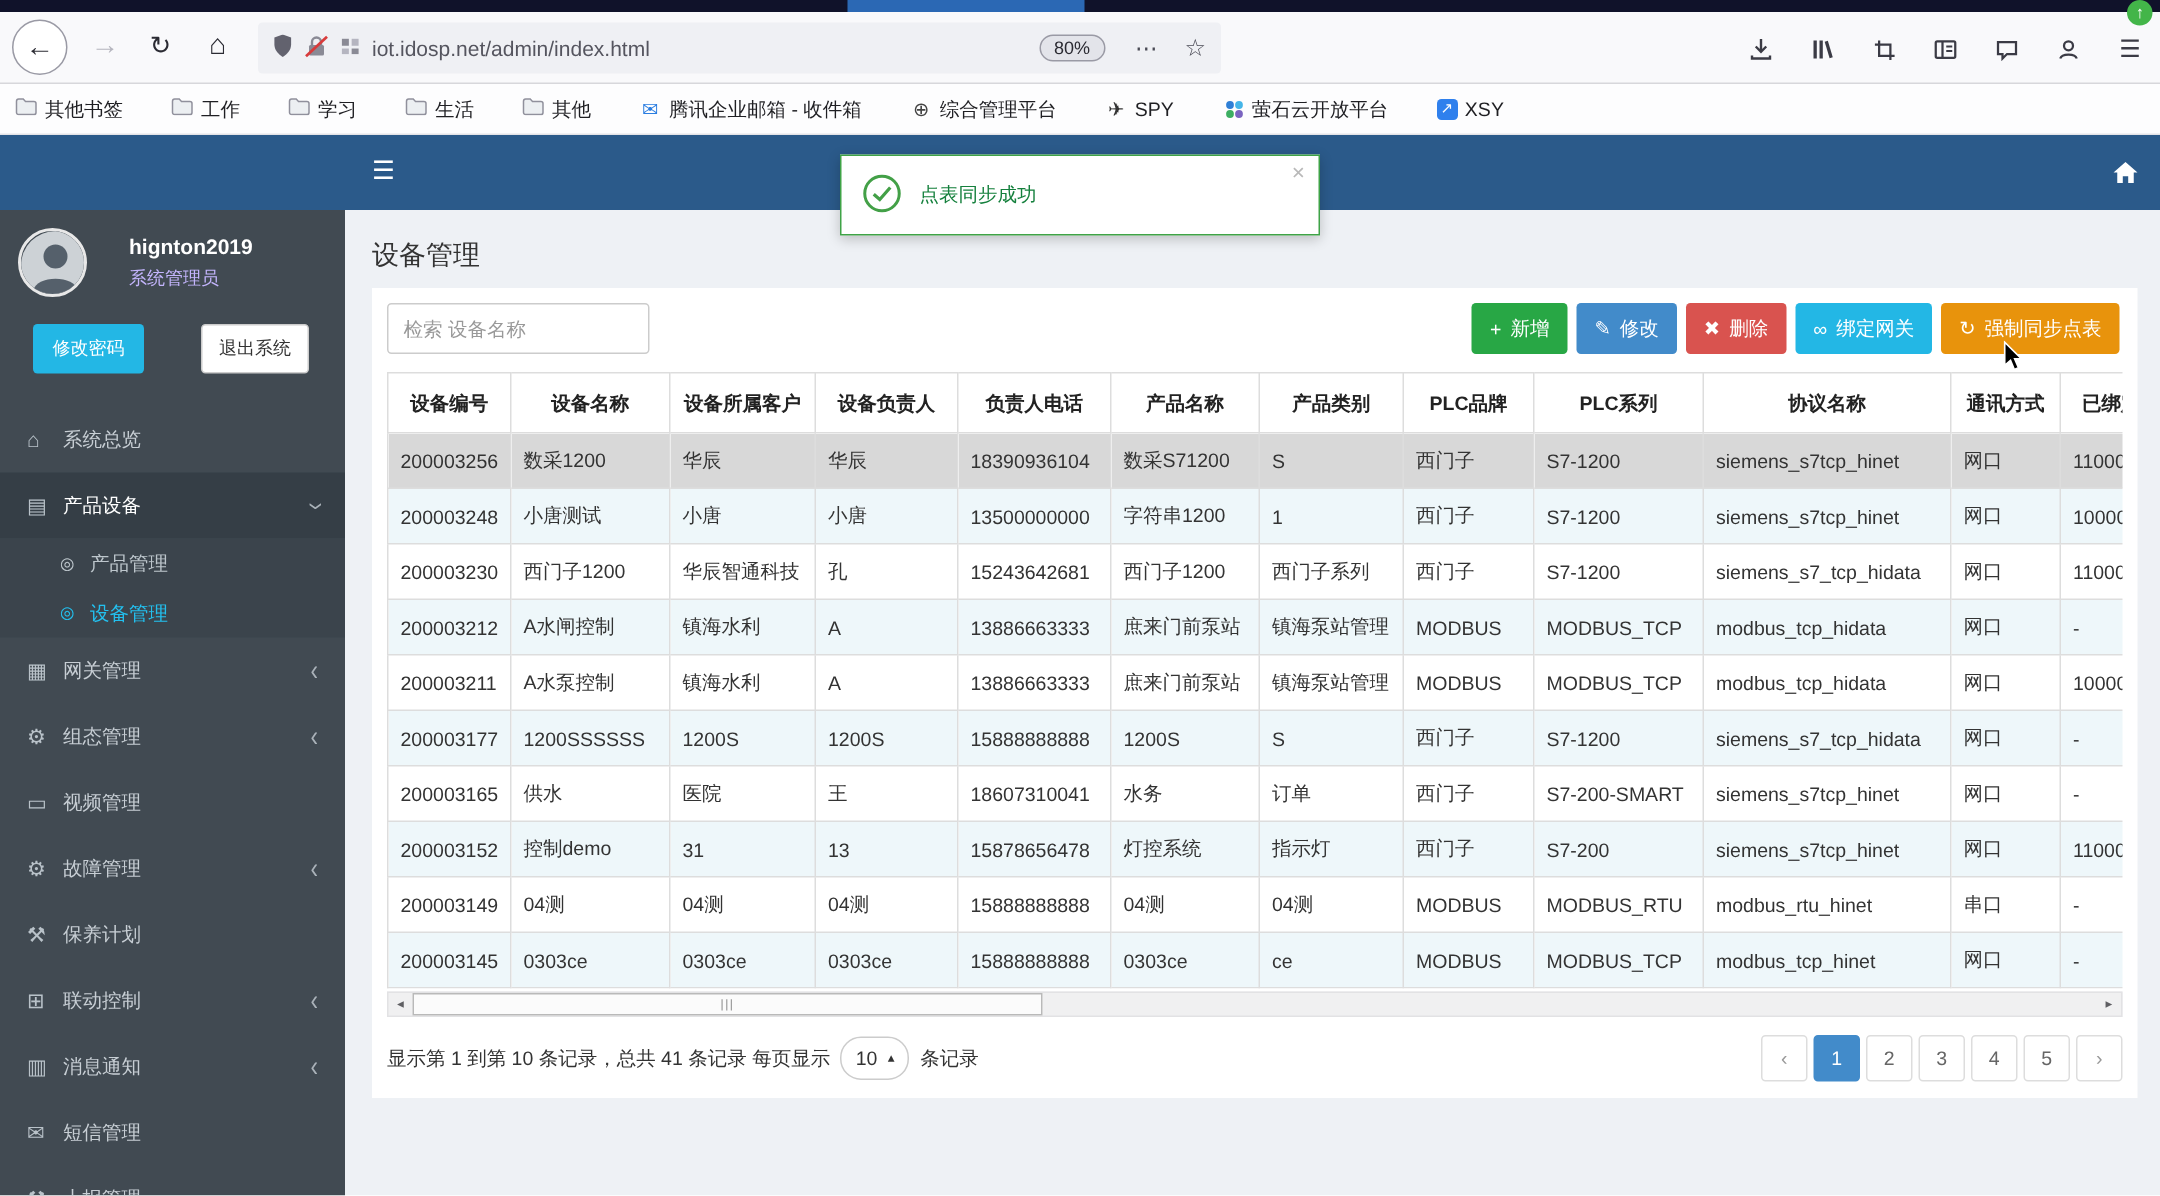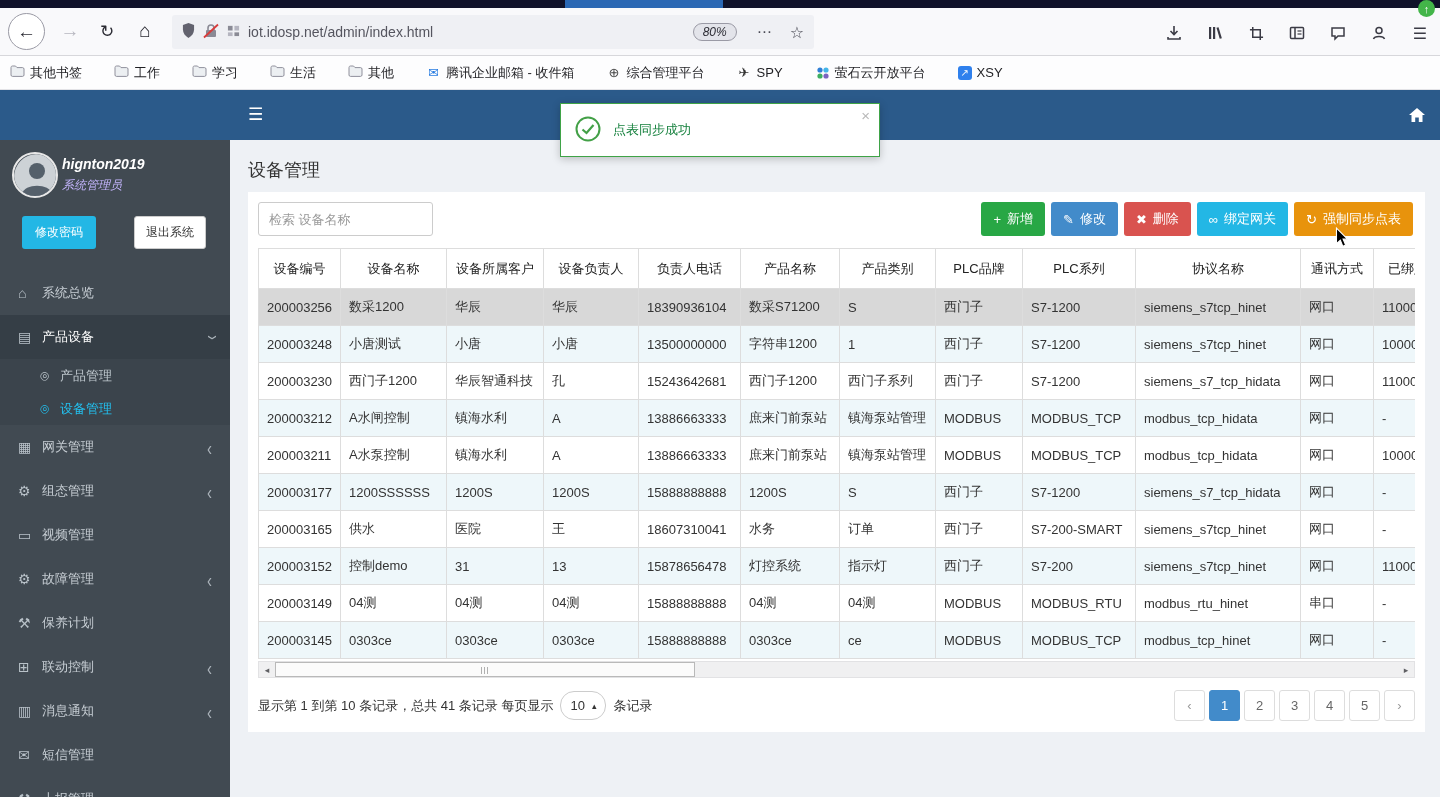--- a/index.html
+++ b/index.html
@@ -10,21 +10,21 @@
   .tabstrip{position:absolute;top:0;left:0;width:100%;height:8px;background:#10122a;}
   .tab-sliver{position:absolute;left:565px;top:0;width:158px;height:8px;background:#2b68b4;}
   .toolbar{position:absolute;top:8px;left:0;width:100%;height:48px;background:#f9f9fb;border-bottom:1px solid #d7d7db;}
   .navbtn{position:absolute;display:flex;align-items:center;justify-content:center;color:#2b2b33;cursor:default;}
   .back{left:8px;top:5px;width:37px;height:37px;border:1px solid #9a9aa5;border-radius:50%;font-size:19px;background:#fff;}
   .fwd{left:58px;top:11px;width:24px;height:24px;font-size:19px;color:#b6b6bf;}
   .reload{left:95px;top:11px;width:24px;height:24px;font-size:17px;}
   .homebtn{left:133px;top:11px;width:24px;height:24px;font-size:19px;}
   .url-bar{position:absolute;left:172px;top:7px;width:642px;height:34px;background:#eff0f4;border-radius:3px;display:flex;align-items:center;gap:8px;padding:0 10px;}
   .url-text{color:#55555f;font-size:14px;white-space:nowrap;}
-  .zoom-pill{border:1px solid #9a9aa5;background:#e3e4ea;border-radius:10px;padding:1px 9px;font-size:12px;color:#2b2b33;margin-left:auto;font-style:italic;}
+  .zoom-pill{border:1px solid #9a9aa5;background:#e3e4ea;border-radius:10px;padding:1px 9px;font-size:12px;color:#2b2b33;margin-left:auto;}
   .dots{font-size:15px;color:#4a4a55;margin-left:12px;}
   .star{font-size:16px;color:#4a4a55;margin-left:10px;}
   .search-bar{position:absolute;left:822px;top:7px;width:232px;height:34px;background:#fff;border:1px solid #8f8f9d;border-radius:2px;display:flex;align-items:center;gap:8px;padding:0 9px;}
   .search-bar input{border:0;outline:0;background:transparent;font-size:14px;color:#333;width:170px;font-family:inherit;}
   .search-bar input::placeholder{color:#7a7a85;}
   .tb-icons{position:absolute;right:10px;top:8px;height:34px;display:flex;align-items:center;gap:21px;}
   .tb-icon{width:20px;height:20px;display:flex;align-items:center;justify-content:center;font-size:16px;color:#3b3b45;}
   .ext-badge{position:absolute;right:5px;top:0;width:17px;height:17px;border-radius:50%;background:#43b549;color:#fff;font-size:11px;display:flex;align-items:center;justify-content:center;z-index:6;}
   .bookmarks{position:absolute;top:56px;left:0;width:100%;height:34px;background:#fdfdfe;border-bottom:1px solid #e3e3e7;display:flex;align-items:center;gap:32px;padding:0 10px;font-size:13px;color:#1f1f23;}
   .bm-item{display:flex;align-items:center;gap:5px;white-space:nowrap;}
@@ -36,21 +36,21 @@
   .hamburger{position:absolute;left:248px;top:14px;color:#fff;font-size:17px;}
   .nav-home{position:absolute;right:14px;top:17px;}
 
   
   .toast{position:absolute;left:560px;top:103px;width:320px;height:54px;background:#fff;border:1px solid #3fa347;box-shadow:0 2px 8px rgba(0,0,0,.22);display:flex;align-items:center;gap:12px;padding:0 14px;z-index:10;}
   .toast-msg{color:#15803d;font-size:13px;}
   .toast-close{position:absolute;right:9px;top:3px;color:#b9b9b9;font-size:15px;}
 
   
   .sidebar{position:absolute;left:0;top:140px;width:230px;height:657px;background:#414a52;overflow:hidden;}
-  .user-area{display:flex;align-items:center;gap:4px;padding:12px 14px 6px 12px;font-style:italic;}
+  .user-area{display:flex;align-items:center;gap:28px;padding:12px 14px 6px 12px;}
   .avatar{width:46px;height:46px;border-radius:50%;overflow:hidden;border:2px solid #e8e8e8;flex:0 0 auto;}
   .user-name{color:#fff;font-size:14px;font-weight:bold;}
   .user-role{color:#c4b5fd;font-size:12px;margin-top:5px;}
   .user-btns{display:flex;gap:38px;padding:12px 0 14px 22px;}
   .btn-cyan{background:#23b7e5;color:#fff;border:0;border-radius:3px;padding:7px 13px;font-size:12px;font-family:inherit;}
   .btn-white{background:#fff;color:#333;border:1px solid #ccc;border-radius:3px;padding:7px 11px;font-size:12px;font-family:inherit;}
   .menu{margin-top:8px;}
   .menu-item{height:44px;display:flex;align-items:center;padding:0 18px;color:#c7ced4;font-size:13px;cursor:default;}
   .menu-item.active{background:#353e46;color:#fff;}
   .mi-icon{width:24px;font-size:14px;color:#b9c2c9;}
@@ -67,21 +67,21 @@
   .page-title{position:absolute;left:18px;top:18px;font-size:18px;color:#333;}
   .panel{position:absolute;left:18px;top:52px;width:1177px;height:540px;background:#fff;padding:10px;overflow:hidden;}
   .dev-search{width:175px;height:34px;border:1px solid #ccc;border-radius:3px;padding:0 10px;font-size:13px;outline:0;font-family:inherit;color:#333;}
   .dev-search::placeholder{color:#999;}
   .btns{position:absolute;right:12px;top:10px;display:flex;gap:6px;}
   .abtn{height:34px;padding:0 12px;color:#fff;font-size:13px;display:flex;align-items:center;gap:6px;border:0;border-radius:3px;font-family:inherit;white-space:nowrap;}
   .abtn-ic{font-size:13px;}
   .table-clip{width:1157px;overflow:hidden;margin-top:12px;}
   table{border-collapse:collapse;table-layout:fixed;width:1235px;}
   th,td{border:1px solid #ddd;padding:0 8px;font-size:13px;white-space:nowrap;overflow:hidden;}
-  th{height:40px;font-weight:normal;text-align:center;background:#fff;color:#222;}
+  th{height:40px;font-weight:bold;text-align:center;background:#fff;color:#222;}
   td{height:37px;color:#333;}
   tr.sel td{background:#d8d8d8;}
   tr.stripe td{background:#eef7fa;}
   .hscroll{margin-top:2px;width:1157px;height:17px;position:relative;background:#f0f0f1;border:1px solid #e2e2e4;display:flex;align-items:center;}
   .sb-arrow{width:16px;text-align:center;font-size:9px;color:#5f5f63;}
   .sb-arrow.right{position:absolute;right:0;}
   .sb-thumb{position:absolute;left:16px;width:420px;top:0;bottom:0;background:#fbfbfb;border:1px solid #b9b9b9;display:flex;align-items:center;justify-content:center;color:#8a8a8a;font-size:8px;letter-spacing:1px;}
   .pg-row{margin-top:12px;width:1157px;display:flex;align-items:center;justify-content:space-between;}
   .pg-left{color:#333;font-size:13px;display:flex;align-items:center;}
   .size-btn{display:inline-flex;align-items:center;gap:7px;border:1px solid #ccc;background:#fff;padding:6px 9px;border-radius:14px;margin:0 7px;}

